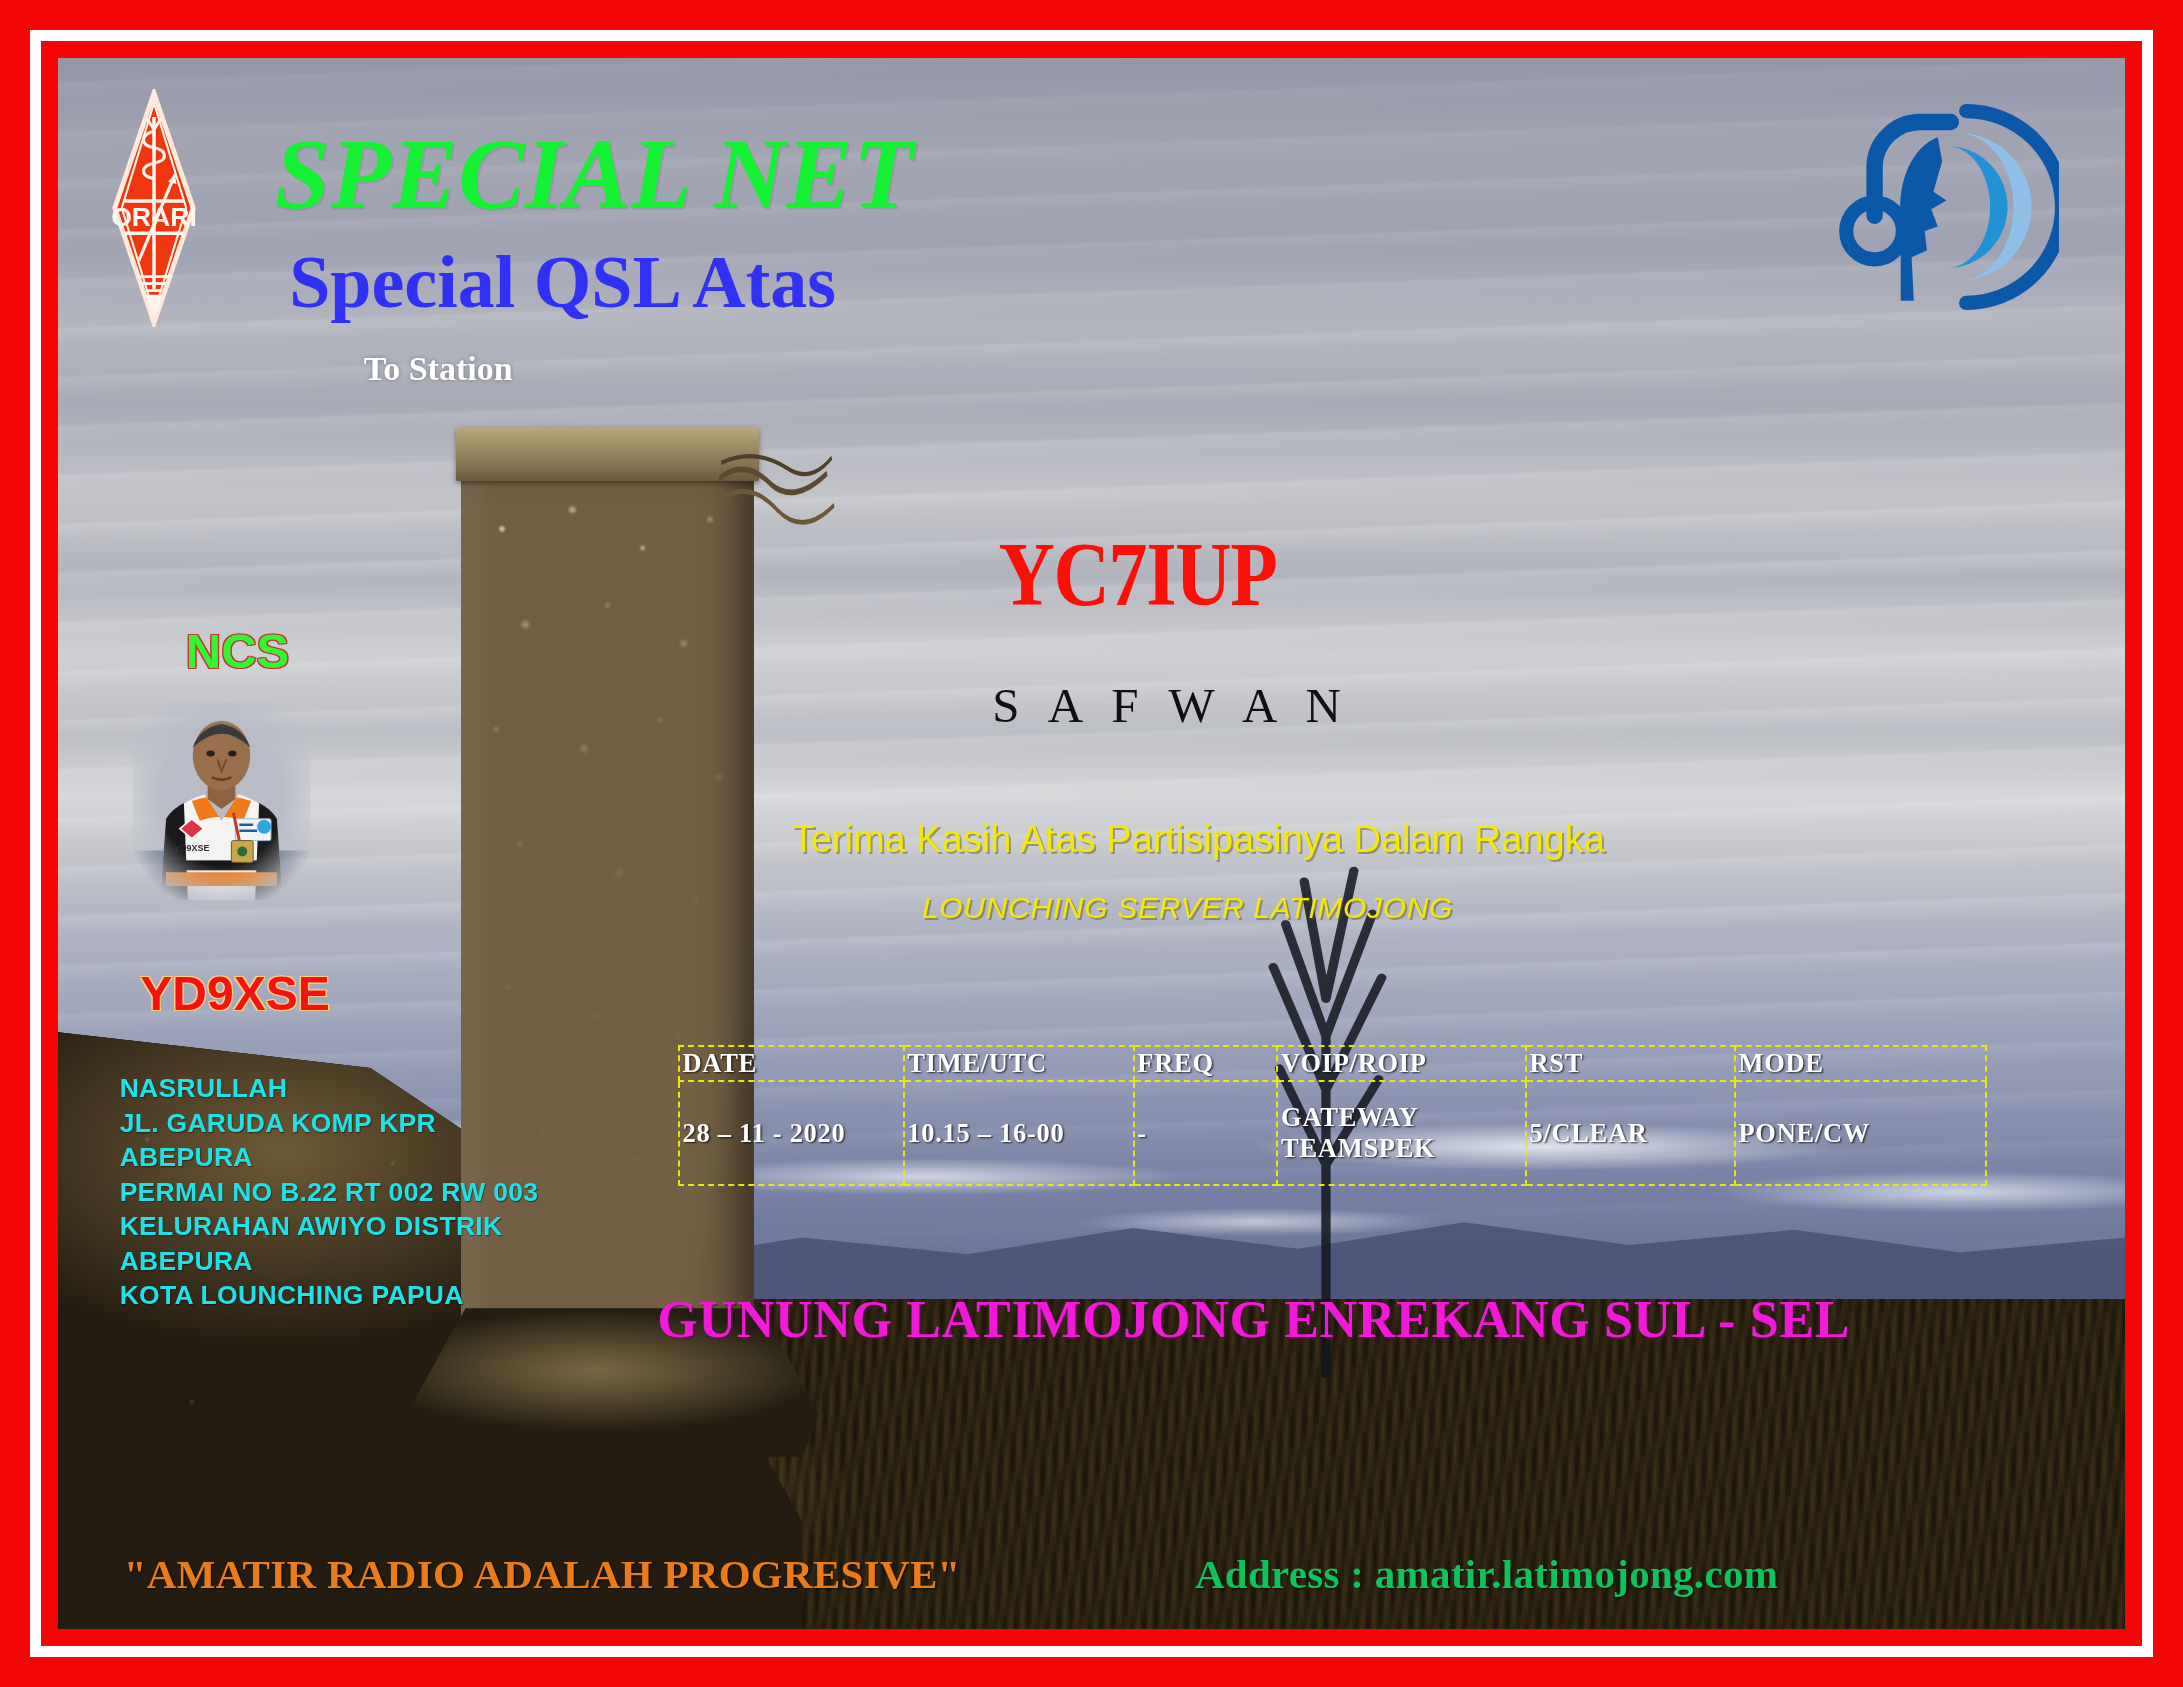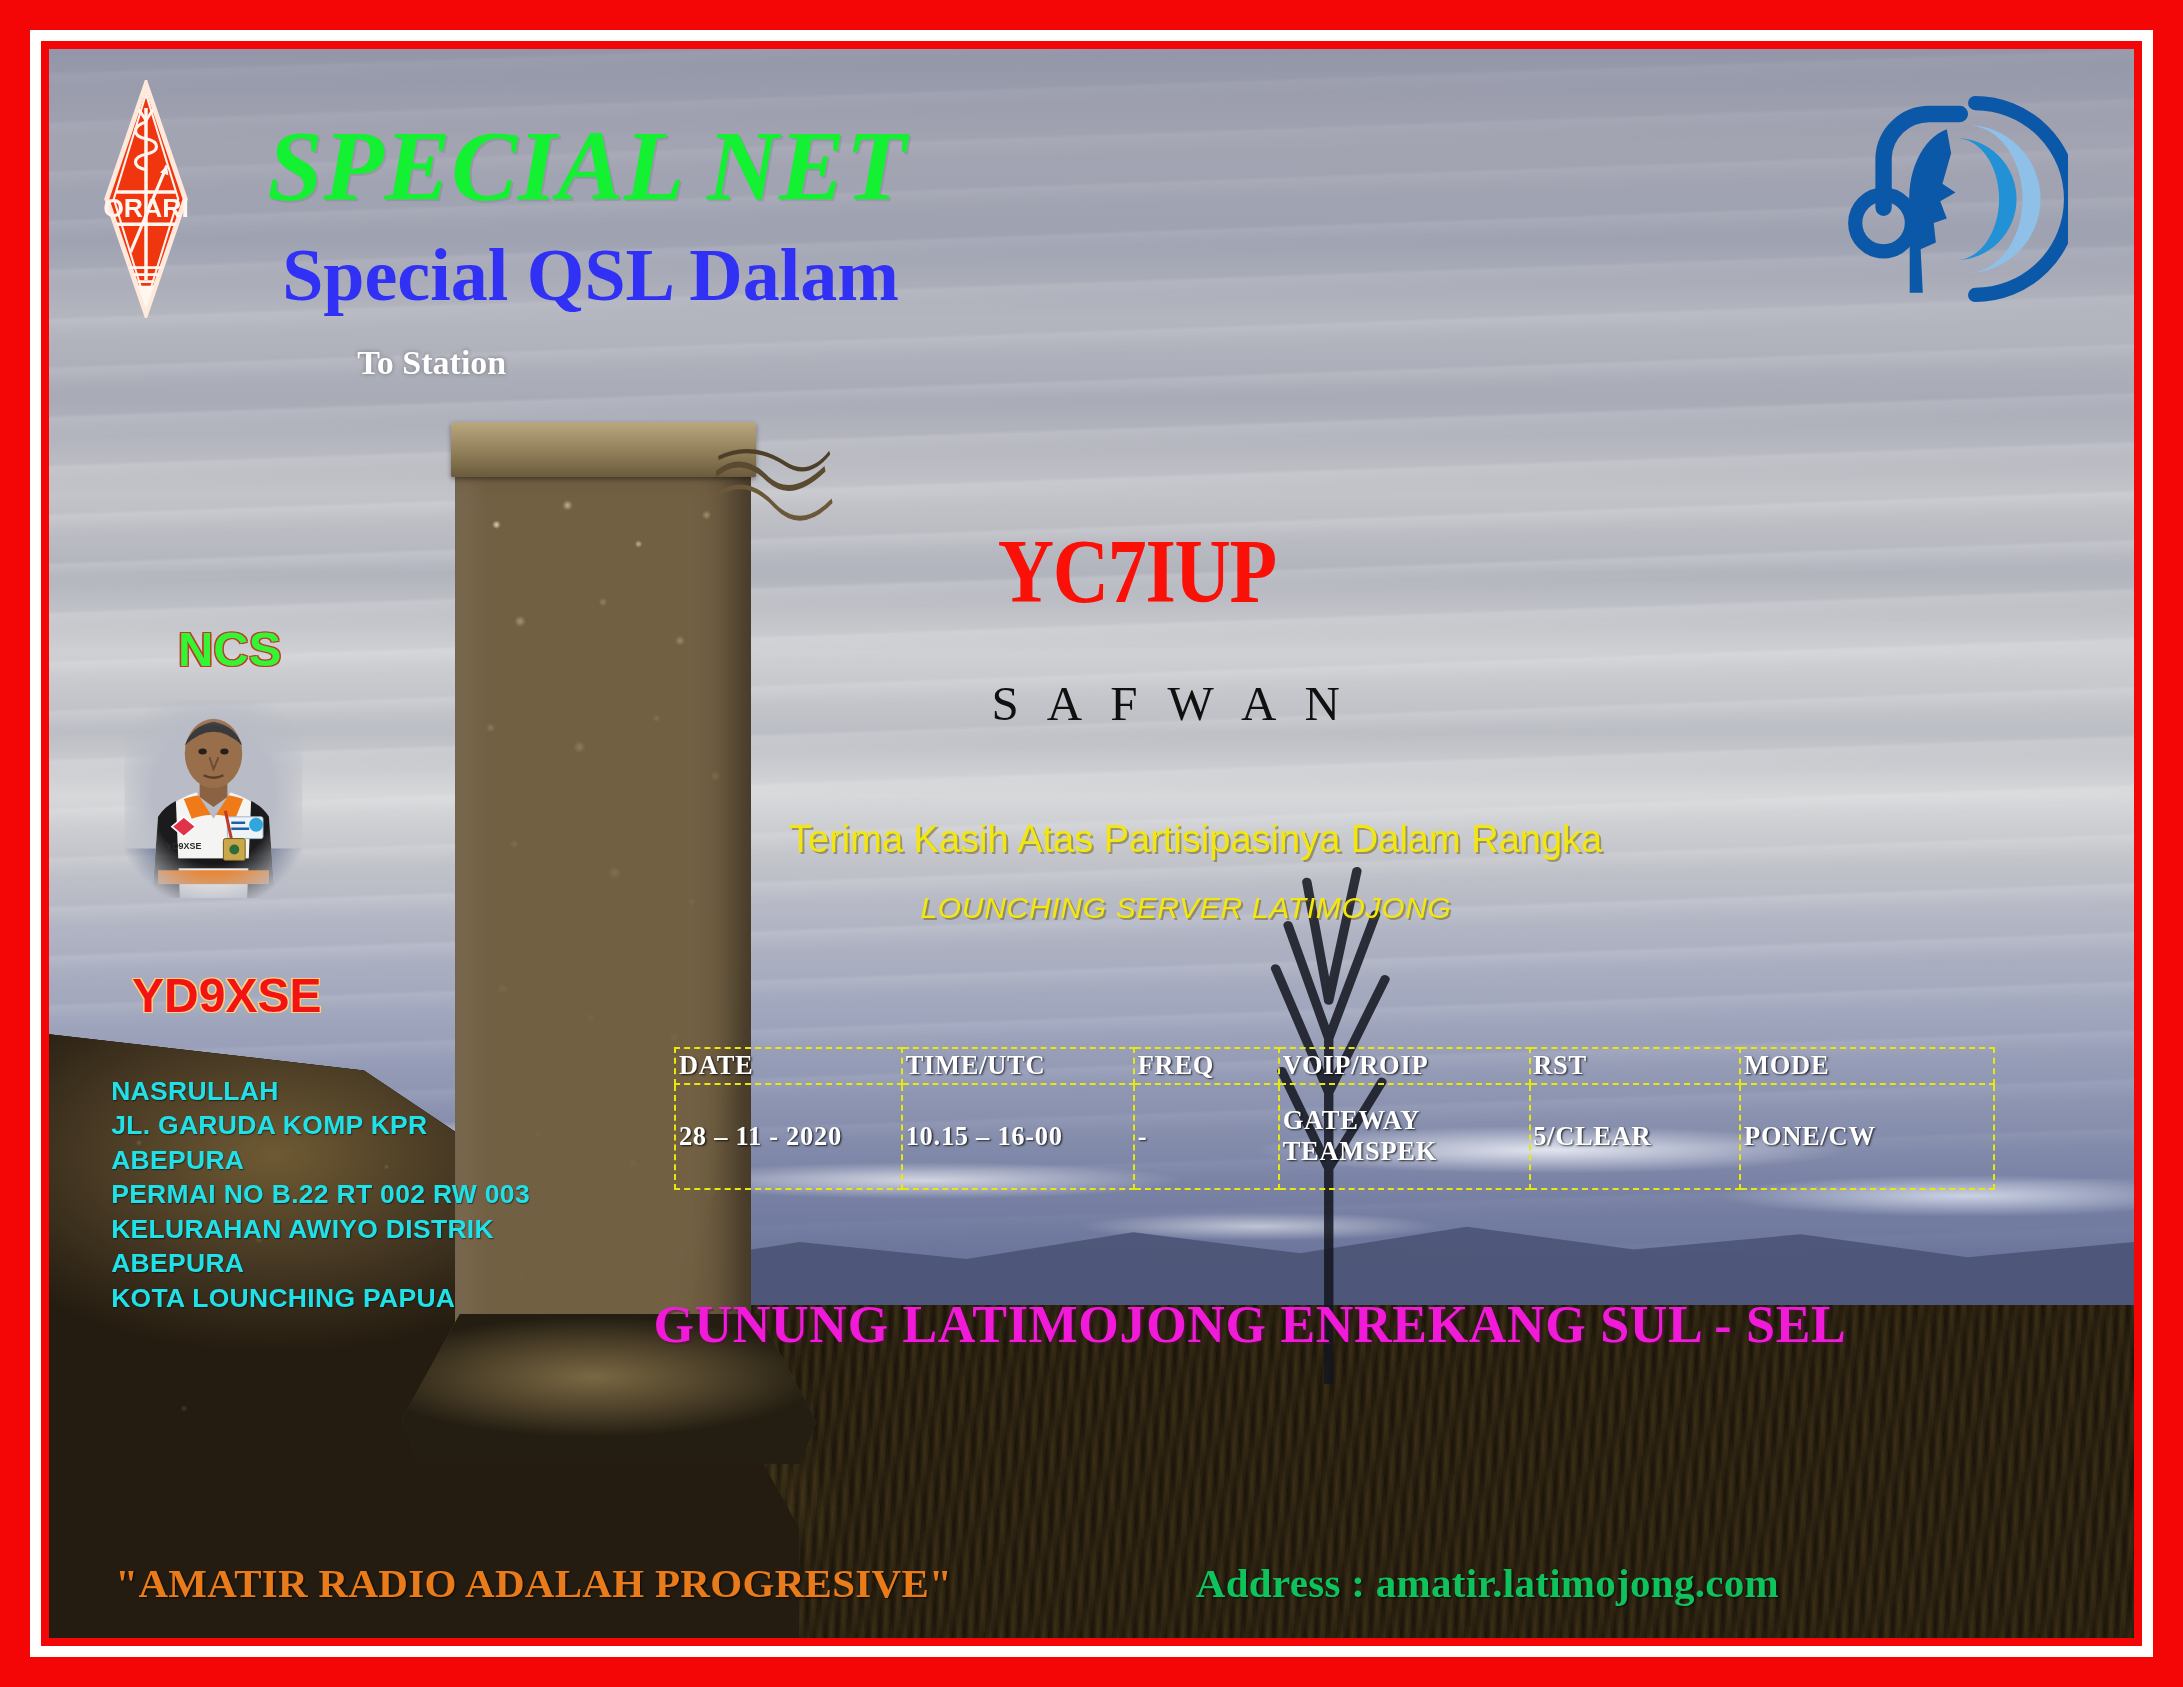--- a/index.html
+++ b/index.html
@@ -20,21 +20,21 @@
   #whiteband {
     position:relative;
     width:100%; height:100%;
     background:#ffffff;             
     padding:10.6px;
   }
   #redband {
     position:relative;
     width:100%; height:100%;
     background:#f40606;             
-    padding:8px;
+    padding:17px;
   }
   #photo {
     position:relative;
     width:100%; height:100%;
     overflow:hidden;
     background:#8e8fa4;
   }
 
   
   .layer { position:absolute; left:0; top:0; width:100%; height:100%; }
@@ -414,21 +414,21 @@
           <path d="M34 108 L34 62 A42 42 0 0 1 76 22 L104 22" stroke="#0b57a8" stroke-width="15" fill="none" stroke-linecap="round"></path>
 
           <circle cx="34" cy="122" r="26" fill="none" stroke="#0b57a8" stroke-width="13"></circle>
 
           <path d="M58 186 L58 110 A46 66 0 0 1 92 36
                    L96 58 L88 86 L100 94 L86 102 L92 118 L80 122
                    L82 140 L68 146 L70 186 Z" fill="#0b57a8"></path>
         </svg>
 
         <div id="title-main" class="abs">SPECIAL NET</div>
-        <div id="title-sub" class="abs">Special QSL Dalam</div>
+        <div id="title-sub" class="abs">Special QSL Atas</div>
         <div id="to-station" class="abs">To Station</div>
 
         <div id="callsign" class="abs">YC7IUP</div>
         <div id="opname" class="abs">S A F W A N</div>
 
         <div id="ncs-label" class="abs">NCS</div>
 
         <svg id="ncs-photo" class="abs" viewBox="0 0 180 200">
           <defs>
             <radialGradient id="fade" cx="50%" cy="48%" r="58%">

